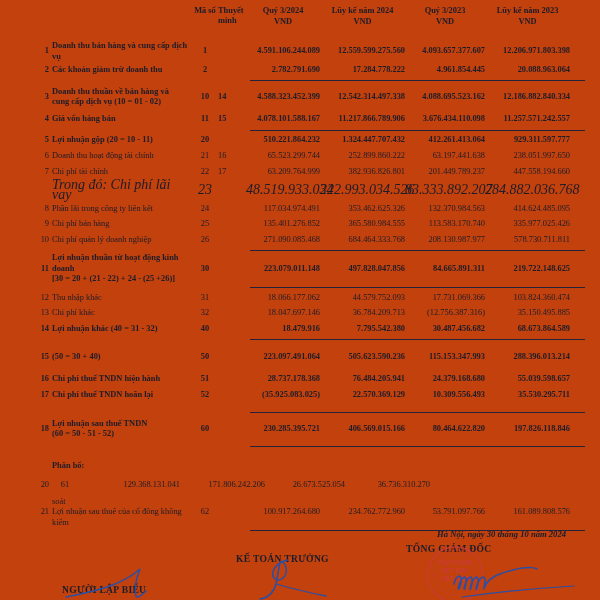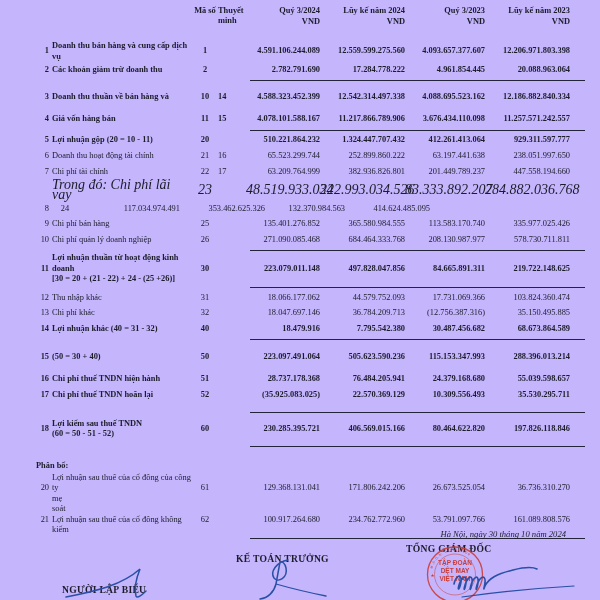--- a/index.html
+++ b/index.html
@@ -1,25 +1,25 @@
 <!DOCTYPE html>
 <html><head>
 <meta charset="utf-8">
 <style>
   html,body { margin:0; padding:0; background:#e8e8e6; }
   .page {
     position:relative; width:600px; height:600px; margin:0 auto;
-    background:#c4b5fd; overflow:hidden;
+    background:#c2410c; overflow:hidden;
     font-family:"Liberation Serif", serif; color:#1c1c2a;
   }
   .table { position:absolute; left:36px; top:6px; width:549px; }
 
   
   .thead { display:flex; align-items:flex-start; font-weight:bold; font-size:8.4px; line-height:10px; margin-bottom:14px; }
-  .thead .hc { text-align:right; }
+  .thead .hc { text-align:center; }
   .thead .unit { margin-top:1px; }
 
   
   .trow { display:flex; align-items:center; min-height:15.8px; font-size:8.4px; line-height:10.5px; }
   .trow.two { min-height:29px; }
   .trow.tight { min-height:24px; }
   .trow.bold { font-weight:bold; }
   .trow.italic { font-style:italic; font-size:14px; }
   .trow.gapb { margin-bottom:9px; }
 
@@ -31,24 +31,24 @@
   .c.tm   { width:28px; text-align:left; }
   .c.v    { text-align:right; white-space:nowrap; }
   .c.v1   { width:74px; }
   .c.v2   { width:85px; }
   .c.v3   { width:80px;font-family:Liberation Serif, serif; }
   .c.v4   { width:85px; }
   .c.tail { width:15px; }
 
   .sumline { margin:2px 0 2px 214px; width:335px; border-top:1.4px solid #23233a; height:0; }
 
-  .alloc-title { font-weight:bold; font-size:8.4px; margin:14px 0 3px 0; }
+  .alloc-title { font-weight:bold; font-size:8.4px; margin:14px 0 3px 16px; }
 
   
-  .dateline { position:absolute; right:34px; top:529px; font-size:8.6px; font-weight:normal; font-style:italic; }
+  .dateline { position:absolute; right:34px; top:529px; font-size:8.6px; font-weight:bold; font-style:italic; }
   .signtitle { position:absolute; font-weight:bold; font-size:9.6px; letter-spacing:.3px; }
   .st1 { left:62px;  top:584px; }
   .st2 { left:236px; top:553px; }
   .st3 { left:406px; top:543px; }
 
   .sig { position:absolute; }
   .stamp { position:absolute; left:394px; top:544px; }
 </style>
 </head>
 <body>
@@ -109,20 +109,21 @@
           <div class="c v v2">17.284.778.222</div>
           <div class="c v v3">4.961.854.445</div>
           <div class="c v v4">20.088.963.064</div>
           <div class="c tail"></div>
         </div>
         <div class="sumline"></div>
         <div class="trow bold two">
           <div class="c no">3</div>
           <div class="c lbl">
             <div>Doanh thu thuần về bán hàng và</div>
+            <div>cung cấp dịch vụ (10 = 01 - 02)</div>
           </div>
           <div class="c ma">10</div>
           <div class="c tm">14</div>
           <div class="c v v1">4.588.323.452.399</div>
           <div class="c v v2">12.542.314.497.338</div>
           <div class="c v v3">4.088.695.523.162</div>
           <div class="c v v4">12.186.882.840.334</div>
           <div class="c tail"></div>
         </div>
         <div class="trow bold">
@@ -186,20 +187,23 @@
           <div class="c ma">23</div>
           <div class="c tm"></div>
           <div class="c v v1">48.519.933.034</div>
           <div class="c v v2">222.993.034.526</div>
           <div class="c v v3">83.333.892.207</div>
           <div class="c v v4">284.882.036.768</div>
           <div class="c tail"></div>
         </div>
         <div class="trow">
           <div class="c no">8</div>
+          <div class="c lbl">
+            <div>Phần lãi trong công ty liên kết</div>
+          </div>
           <div class="c ma">24</div>
           <div class="c tm"></div>
           <div class="c v v1">117.034.974.491</div>
           <div class="c v v2">353.462.625.326</div>
           <div class="c v v3">132.370.984.563</div>
           <div class="c v v4">414.624.485.095</div>
           <div class="c tail"></div>
         </div>
         <div class="trow">
           <div class="c no">9</div>
@@ -319,42 +323,38 @@
           <div class="c v v1">(35.925.083.025)</div>
           <div class="c v v2">22.570.369.129</div>
           <div class="c v v3">10.309.556.493</div>
           <div class="c v v4">35.530.295.711</div>
           <div class="c tail"></div>
         </div>
         <div class="sumline"></div>
         <div class="trow bold two">
           <div class="c no">18</div>
           <div class="c lbl">
-            <div>Lợi kiểm sau thuế TNDN</div>
+            <div>Lợi nhuận sau thuế TNDN</div>
             <div>(60 = 50 - 51 - 52)</div>
           </div>
           <div class="c ma">60</div>
           <div class="c tm"></div>
           <div class="c v v1">230.285.395.721</div>
           <div class="c v v2">406.569.015.166</div>
           <div class="c v v3">80.464.622.820</div>
           <div class="c v v4">197.826.118.846</div>
           <div class="c tail"></div>
         </div>
         <div class="sumline"></div>
       </div>
 
     <div class="alloc-title">Phân bổ:</div>
     <div id="rows-alloc">
         <div class="trow tight">
           <div class="c no">20</div>
-          <div class="c lbl">
-            <div>Lợi nhuận sau thuế của cổ đông của công ty</div>
-            <div>mẹ</div>
-          </div>
           <div class="c ma">61</div>
           <div class="c tm"></div>
           <div class="c v v1">129.368.131.041</div>
           <div class="c v v2">171.806.242.206</div>
           <div class="c v v3">26.673.525.054</div>
           <div class="c v v4">36.736.310.270</div>
           <div class="c tail"></div>
         </div>
         <div class="trow tight">
           <div class="c no">21</div>

